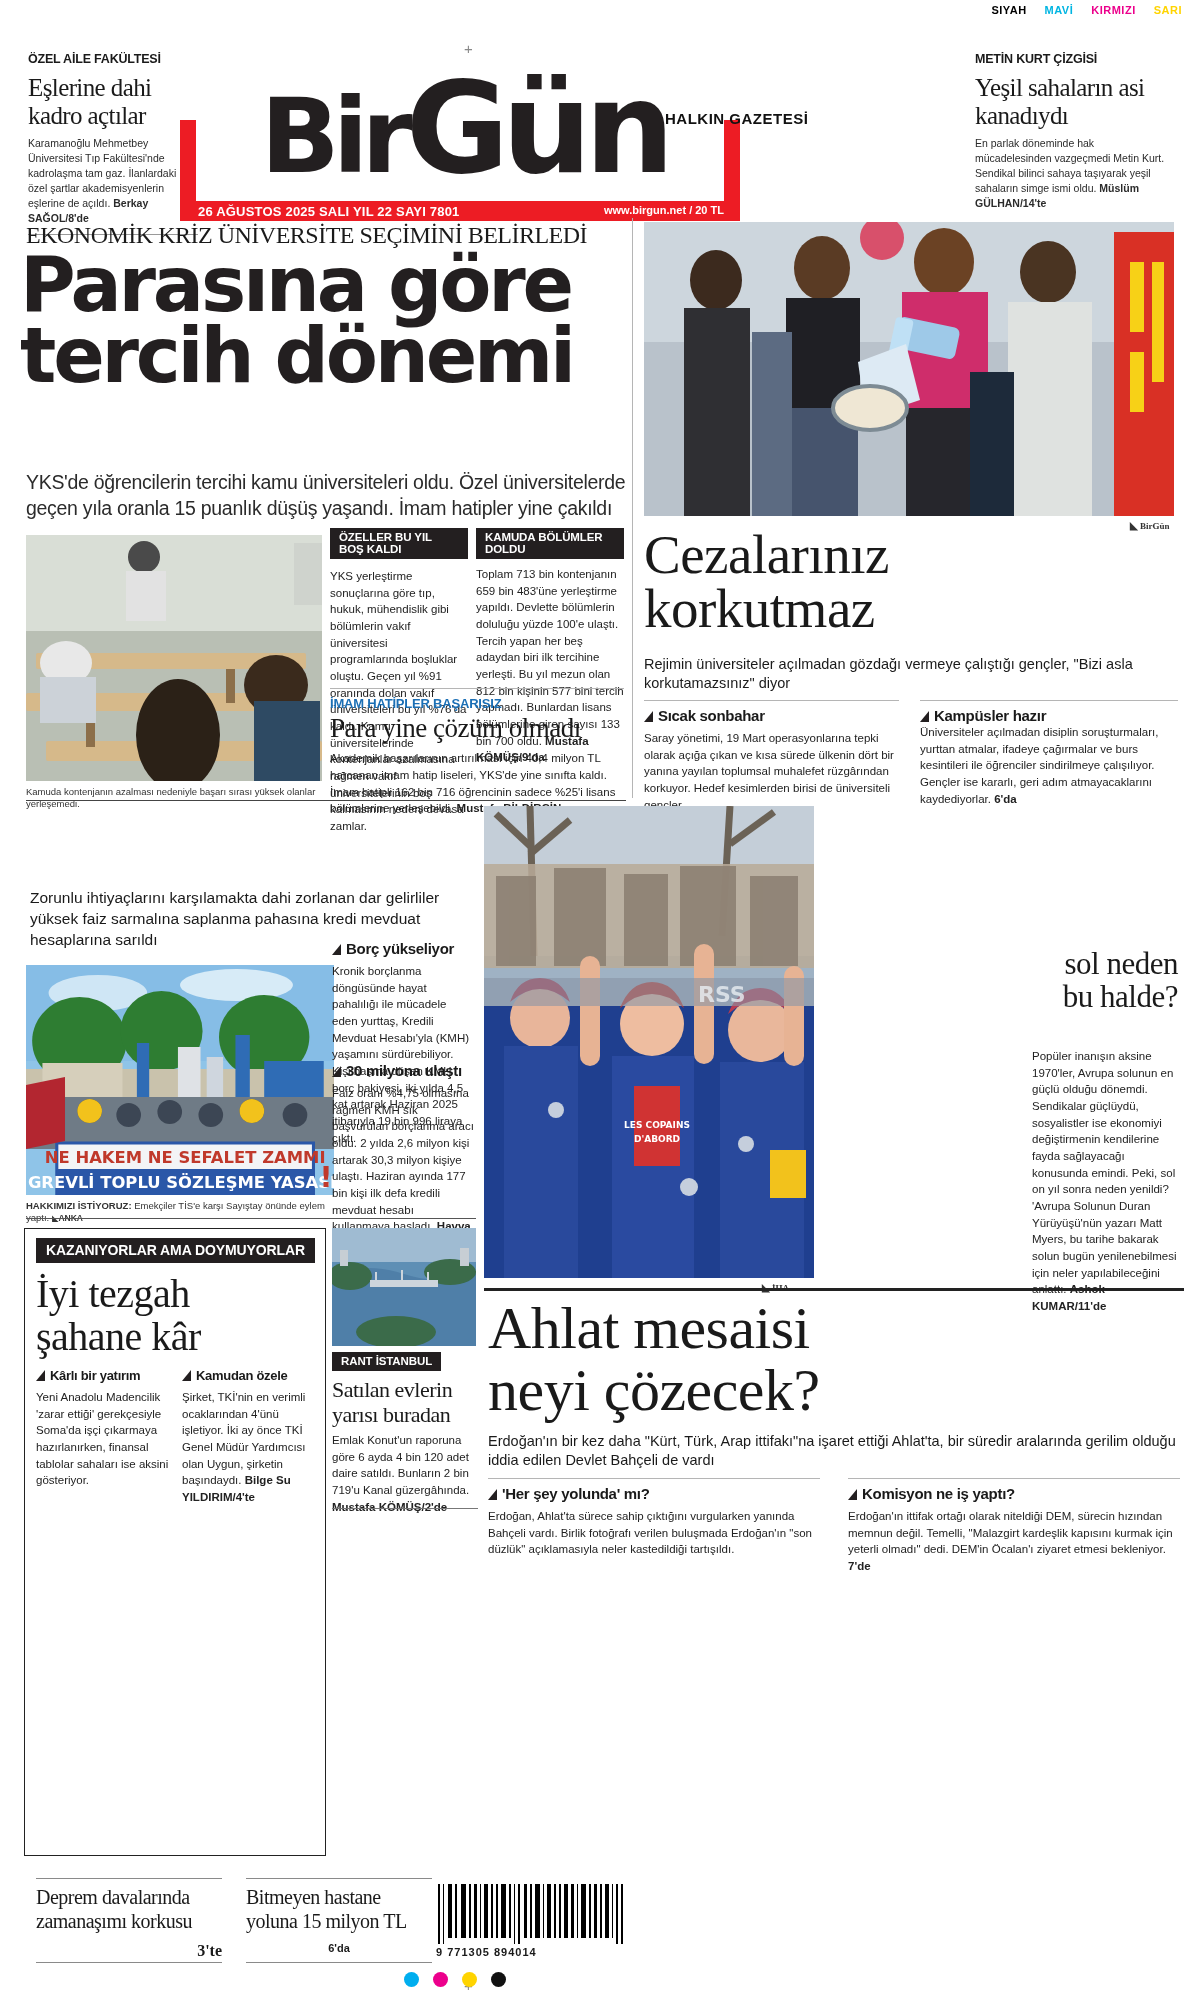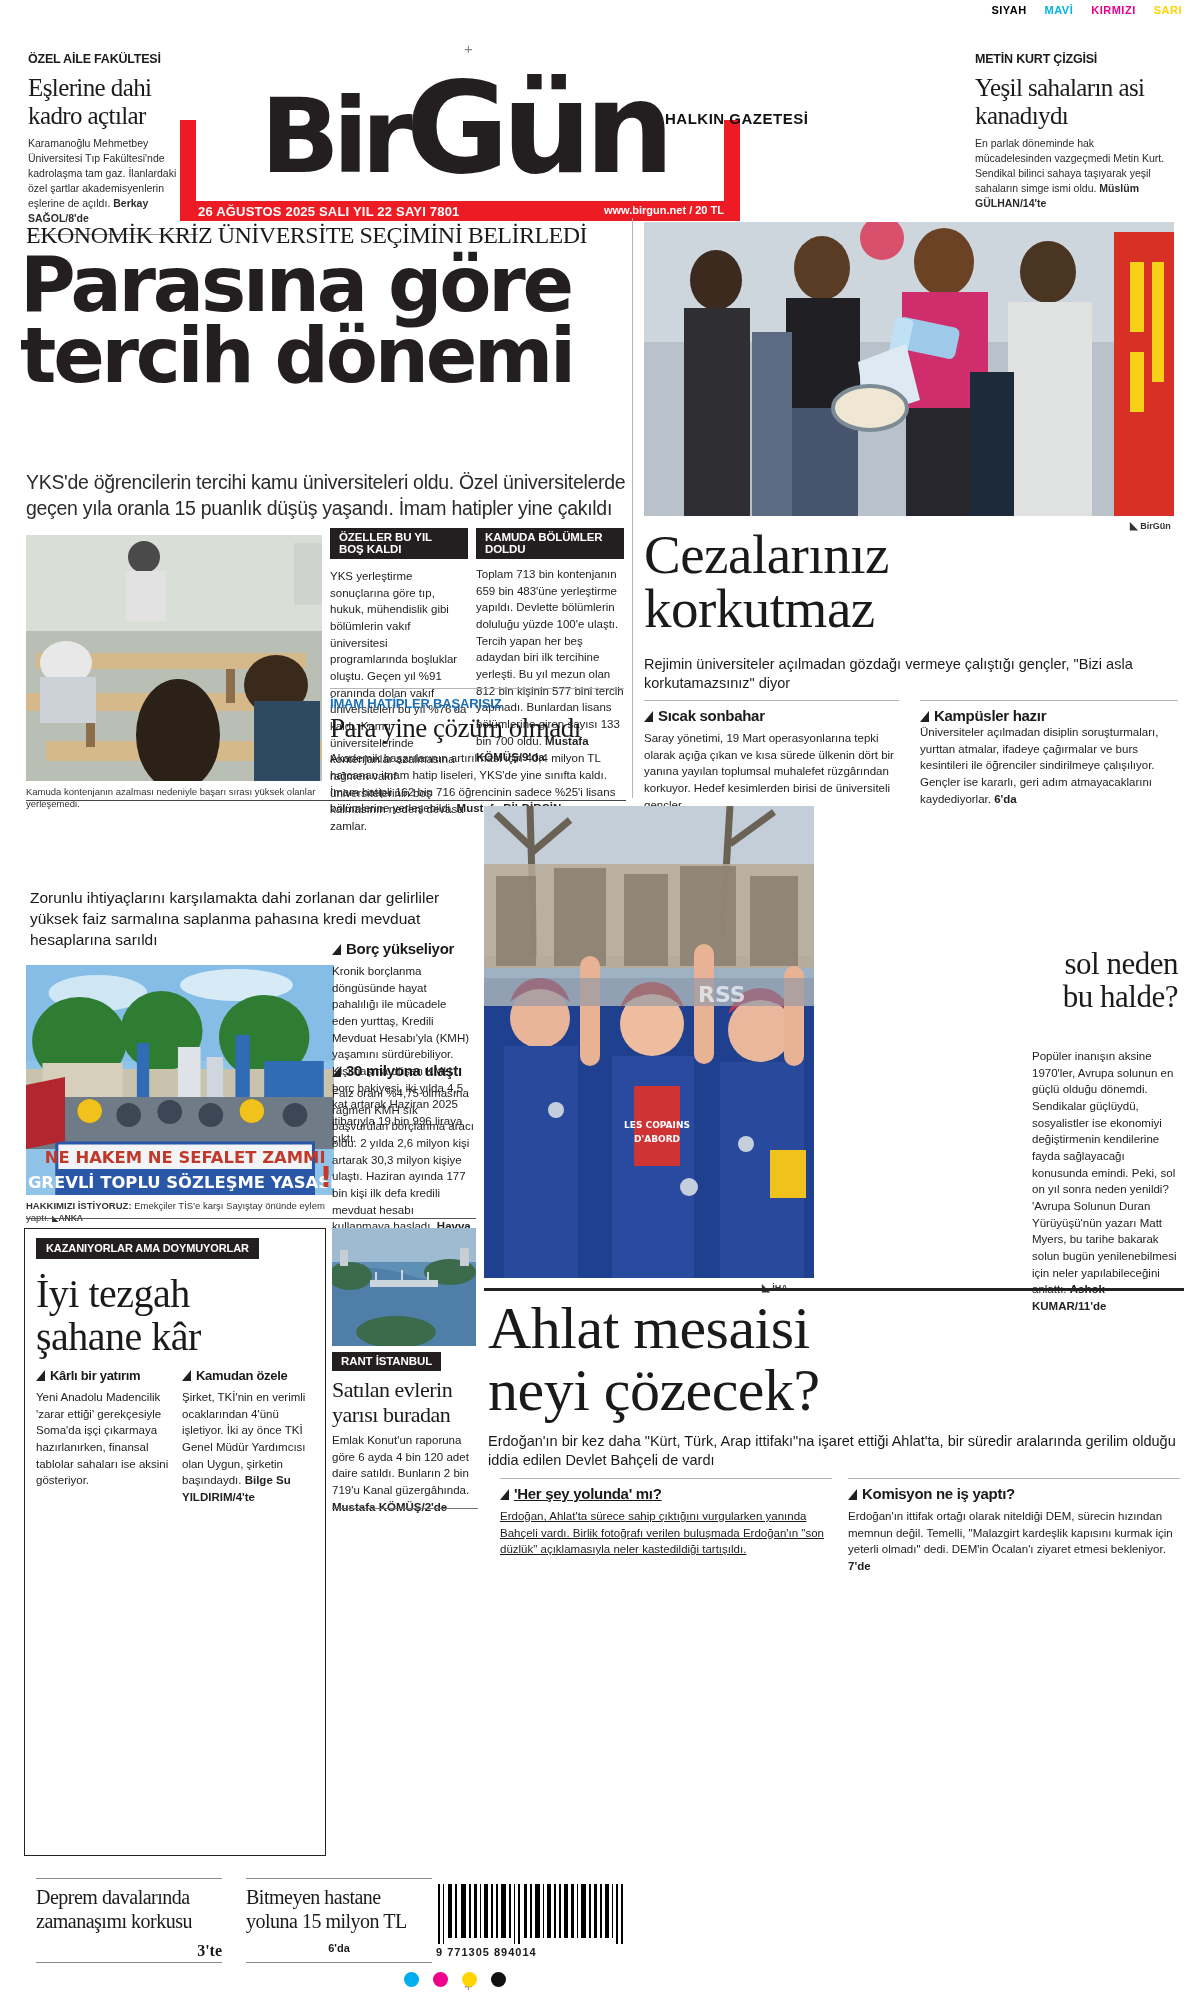--- a/index.html
+++ b/index.html
@@ -54,21 +54,21 @@
   .lead-kicker { position:absolute; left:26px; top:222px; width:610px;
     font-family:"Liberation Serif", serif; font-size:24px; letter-spacing:-0.2px; }
   .lead-head { position:absolute; left:20px; top:250px; width:630px;
     font-family:"DejaVu Sans", sans-serif; font-weight:bold;
     font-size:76px; line-height:0.93; letter-spacing:-3.2px; color:#231f20; }
   .lead-deck { position:absolute; left:26px; top:470px; width:610px;
     font-size:19.5px; line-height:1.32; color:#2b2b2b; letter-spacing:-0.3px; }
 
   
   .photo { position:absolute; background:#cfd4d8; overflow:hidden; }
-  .credit { position:absolute; font-size:9px; font-weight:bold; color:#333; }
+  .credit { position:absolute; font-size:9px; font-weight:bold; color:#333;font-family:Liberation Serif, serif; }
 
   
   .blkhead { display:inline-block; background:#231f20; color:#fff;
     font-size:11.5px; font-weight:bold; padding:3px 9px 4px 9px; letter-spacing:-0.1px; }
   .coltext { font-size:11.5px; line-height:1.45; color:#222; }
   .coltext b { font-weight:bold; }
 
   .blue-kicker { font-size:13px; font-weight:bold; color:#1b6fb5; letter-spacing:-0.2px; }
   .serif-head { font-family:"Liberation Serif", serif; font-weight:400; letter-spacing:-0.5px; }
   .hr-thin { border-top:1px solid #b5b5b5; }
@@ -378,21 +378,21 @@
   <div class="coltext" style="position:absolute; left:1032px; top:1048px; width:146px;">
     <span>Popüler inanışın aksine 1970'ler, Avrupa solunun en güçlü olduğu dönemdi. Sendikalar güçlüydü, sosyalistler ise ekonomiyi değiştirmenin kendilerine fayda sağlayacağı konusunda emindi. Peki, sol on yıl sonra neden yenildi? 'Avrupa Solunun Duran Yürüyüşü'nün yazarı Matt Myers, bu tarihe bakarak solun bugün yenilenebilmesi için neler yapılabileceğini anlattı.</span>
     <b>Ashok KUMAR/11'de</b>
   </div>
 
   <div style="position:absolute; left:26px; top:1218px; width:450px; height:1px; background:#555;"></div>
   <div style="position:absolute; left:484px; top:1288px; width:700px; height:3px; background:#222;"></div>
 
   <div style="position:absolute; left:24px; top:1228px; width:302px; height:628px; border:1.5px solid #222;"></div>
   <div style="position:absolute; left:36px; top:1238px; width:280px;">
-    <div class="blkhead" style="font-size:11px; padding:4px 10px 5px 10px;">KAZANIYORLAR AMA DOYMUYORLAR</div>
+    <div class="blkhead" style="font-size:14px; padding:4px 10px 5px 10px;">KAZANIYORLAR AMA DOYMUYORLAR</div>
   </div>
   <div class="serif-head" style="position:absolute; left:36px; top:1272px; width:282px; font-size:40px; line-height:1.08;">
     <div>İyi tezgah</div>
     <div>şahane kâr</div>
   </div>
   <div style="position:absolute; left:36px; top:1368px; width:134px;">
     <div class="arrow-head" style="font-size:13px;"><span class="tri"></span><span>Kârlı bir yatırım</span></div>
     <div class="coltext" style="margin-top:6px;">Yeni Anadolu Madencilik 'zarar ettiği' gerekçesiyle Soma'da işçi çıkarmaya hazırlanırken, finansal tablolar sahaları ise aksini gösteriyor.</div>
   </div>
   <div style="position:absolute; left:182px; top:1368px; width:134px;">
@@ -436,21 +436,21 @@
     <b>Mustafa KÖMÜŞ/2'de</b>
   </div>
   <div style="position:absolute; left:332px; top:1508px; width:146px; height:1px; background:#777;"></div>
 
   <div class="serif-head" style="position:absolute; left:488px; top:1298px; width:700px; font-size:60px; line-height:1.03;">
     <div>Ahlat mesaisi</div>
     <div>neyi çözecek?</div>
   </div>
   <div style="position:absolute; left:488px; top:1432px; width:700px; font-size:14.5px; line-height:1.34;">Erdoğan'ın bir kez daha "Kürt, Türk, Arap ittifakı"na işaret ettiği Ahlat'ta, bir süredir aralarında gerilim olduğu iddia edilen Devlet Bahçeli de vardı</div>
 
-  <div style="position:absolute; left:500px; top:1478px; width:332px;text-decoration:underline;">
+  <div style="position:absolute; left:488px; top:1478px; width:332px;">
     <div class="hr-thin" style="margin-bottom:6px;"></div>
     <div class="arrow-head"><span class="tri"></span><span>'Her şey yolunda' mı?</span></div>
     <div class="coltext" style="margin-top:6px;">Erdoğan, Ahlat'ta sürece sahip çıktığını vurgularken yanında Bahçeli vardı. Birlik fotoğrafı verilen buluşmada Erdoğan'ın "son düzlük" açıklamasıyla neler kastedildiği tartışıldı.</div>
   </div>
   <div style="position:absolute; left:848px; top:1478px; width:332px;">
     <div class="hr-thin" style="margin-bottom:6px;"></div>
     <div class="arrow-head"><span class="tri"></span><span>Komisyon ne iş yaptı?</span></div>
     <div class="coltext" style="margin-top:6px;">
       <span>Erdoğan'ın ittifak ortağı olarak niteldiği DEM, sürecin hızından memnun değil. Temelli, "Malazgirt kardeşlik kapısını kurmak için yeterli olmadı" dedi. DEM'in Öcalan'ı ziyaret etmesi bekleniyor.</span>
       <b>7'de</b>

